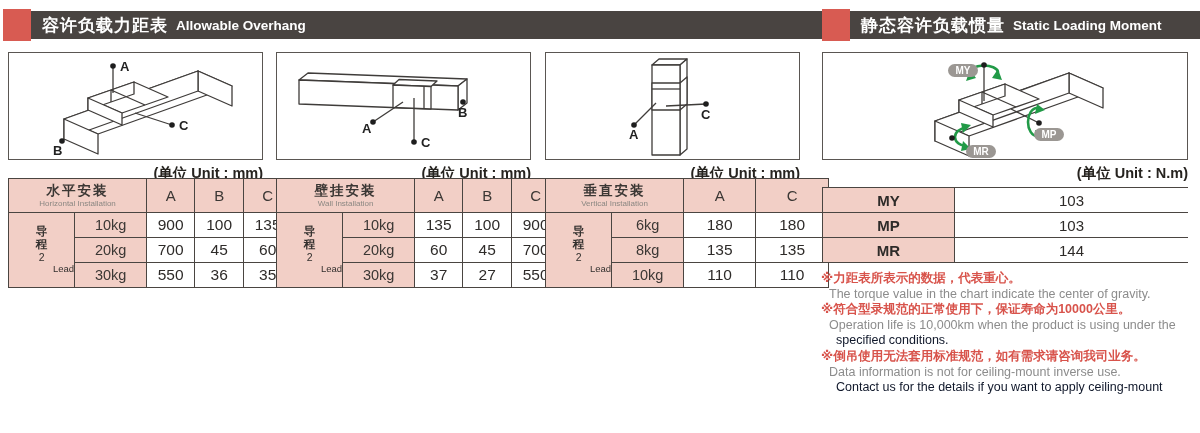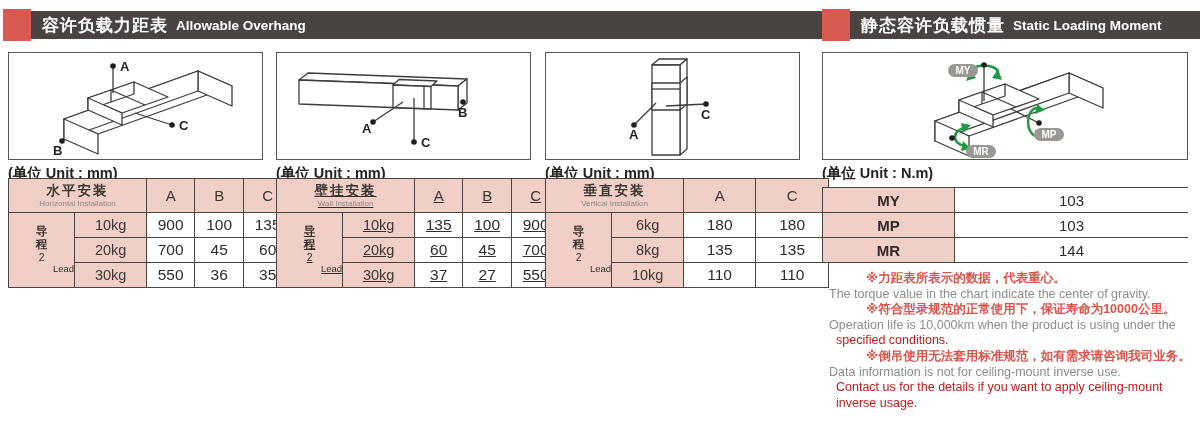--- a/index.html
+++ b/index.html
@@ -18,30 +18,30 @@
   #header-right { left:822px; width:398px; }
 
   
   .dia-box { position:absolute; top:52px; height:106px; border:1px solid #5a5652; background:#fff; }
   #dia1 { left:8px;   width:253px; }
   #dia2 { left:276px; width:253px; }
   #dia3 { left:545px; width:253px; }
   #dia4 { left:822px; width:364px; }
 
   
-  .unit { position:absolute; top:163px; height:21px; line-height:21px; text-align:left;
+  .unit { position:absolute; top:163px; height:21px; line-height:21px; text-align:right;
           font-size:14.5px; font-weight:bold; color:#26231f; }
   #unit1 { left:8px;   width:255px; }
   #unit2 { left:276px; width:255px; }
   #unit3 { left:545px; width:255px; }
   #unit4 { left:822px; width:366px; }
 
   
   .spec-table { position:absolute; top:178px; border-collapse:collapse; table-layout:fixed; }
-  #table1 { left:8px; } #table2 { left:276px;text-decoration:underline; } #table3 { left:545px; }
+  #table1 { left:8px; } #table2 { left:276px; } #table3 { left:545px; }
   .spec-table th, .spec-table td {
     border:1px solid #4a4541; padding:0; text-align:center; vertical-align:middle; font-weight:normal;
   }
   .spec-table tr.hd { height:34px; }
   .spec-table tr.dr { height:25px; }
   .c-lead { width:36px; } .c-load { width:72px; }
   .c-v1 { width:48px; } .c-v2 { width:49px; } .c-v3 { width:48px; }
   .c-w1 { width:72px; } .c-w2 { width:73px; }
   .pink { background:#f2cfc6; }
   .title-cn { display:block; font-size:13.5px; font-weight:bold; letter-spacing:2px; line-height:16px; color:#3b3734; }
@@ -56,23 +56,23 @@
   
   .m-table { position:absolute; left:822px; top:187px; width:366px; border-collapse:collapse; table-layout:fixed; }
   .m-table tr { height:25px; }
   .m-table td { padding:0; text-align:center; vertical-align:middle; }
   .m-label { width:131px; background:#f2cfc6; border:1px solid #4a4541; font-weight:bold; font-size:15px; color:#2e2b29; }
   .m-val   { border:1px solid #4a4541; border-right:none; font-size:15px; color:#2e2b29; background:#fff;margin-top:29px; }
 
   
   .notes { position:absolute; left:821px; top:271px; width:379px; }
   .note-line { font-size:12.5px; line-height:15.6px; white-space:nowrap; }
-  .n-cn  { color:#d8534b; font-weight:bold;margin-left:45px; }
+  .n-cn  { color:#d8534b; font-weight:bold; }
   .n-en  { color:#8c8c8c; padding-left:8px; }
-  .n-en2 { color:#b91c1c; padding-left:15px; }
+  .n-en2 { color:#0f172a; padding-left:15px; }
 
   
   .dface { fill:#ffffff; stroke:#3f3c3a; stroke-width:1.3; stroke-linejoin:round; }
   .dline { stroke:#3f3c3a; stroke-width:1.3; fill:none; }
   .ddot  { fill:#1e1e1e; }
   .dtext { font-size:13px; font-weight:bold; fill:#222222; font-family:"Liberation Sans","DejaVu Sans",sans-serif; }
   .green { stroke:#219a47; stroke-width:2.6; fill:none; stroke-linecap:round; }
   .greenfill { fill:#219a47; stroke:none; }
   .badge-rect { fill:#9b9793; stroke:none; }
   .badge-text { fill:#ffffff; font-size:10px; font-weight:bold; text-anchor:middle;
@@ -364,16 +364,15 @@
 
   <div class="notes">
     <div class="note-line n-cn">※力距表所表示的数据，代表重心。</div>
     <div class="note-line n-en">The torque value in the chart indicate the center of gravity.</div>
     <div class="note-line n-cn">※符合型录规范的正常使用下，保证寿命为10000公里。</div>
     <div class="note-line n-en">Operation life is 10,000km when the product is using under the</div>
     <div class="note-line n-en2">specified conditions.</div>
     <div class="note-line n-cn">※倒吊使用无法套用标准规范，如有需求请咨询我司业务。</div>
     <div class="note-line n-en">Data information is not for ceiling-mount inverse use.</div>
     <div class="note-line n-en2">Contact us for the details if you want to apply ceiling-mount</div>
-    <div class="note-line n-en2">inverse usage.</div>
   </div>
 
 </div>
 
 </body></html>

